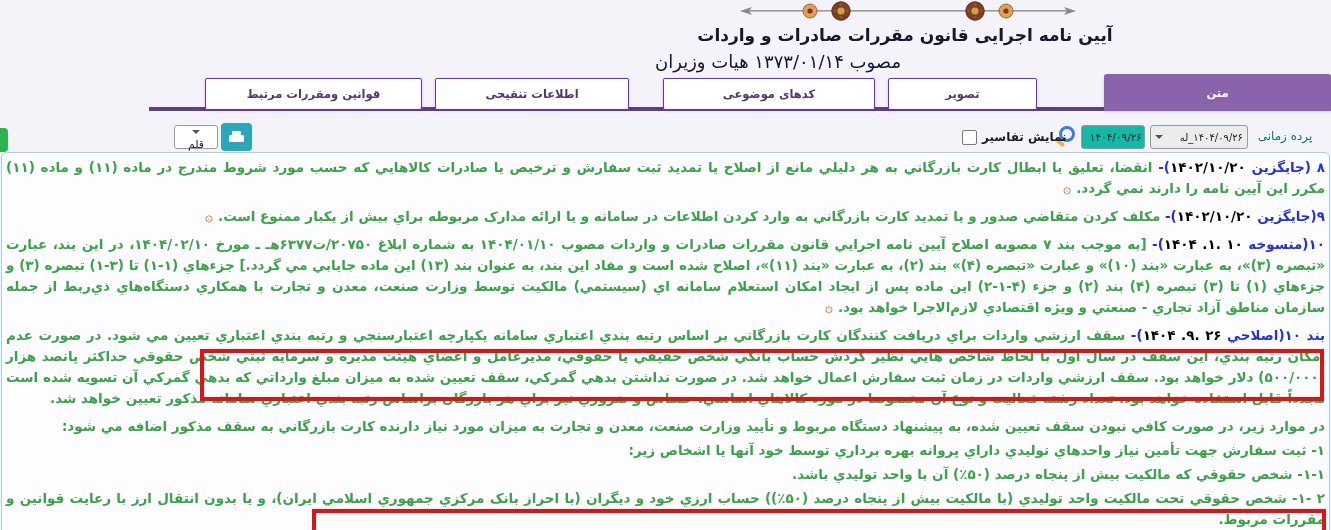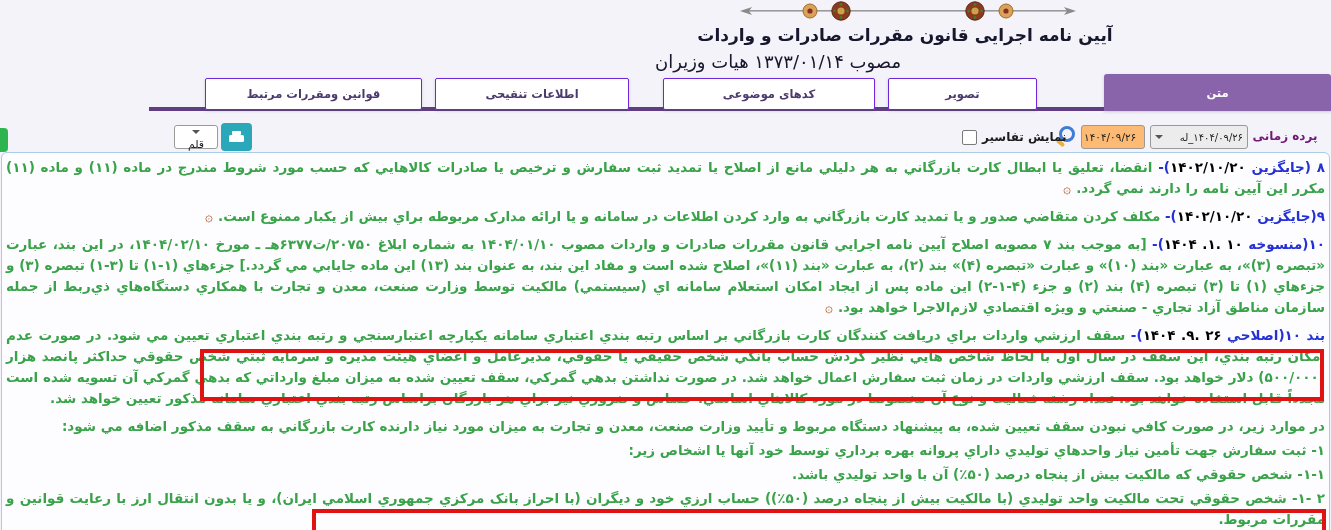--- a/index.html
+++ b/index.html
@@ -33,27 +33,27 @@
     border:1px solid #9a9a9a;border-radius:3px;display:flex;flex-direction:column;
     align-items:center;justify-content:space-between;padding:0 5px;box-sizing:border-box;cursor:pointer}
   #font-select .lbl{font-size:11px;color:#222;order:2}
   .chev{width:0;height:0;border:4px solid transparent;border-top-color:#555;margin-top:4px}
   #print-button{position:absolute;left:221px;top:123px;width:31px;height:28px;background:#2aa7b8;
     border:none;border-radius:4px;cursor:pointer;display:flex;align-items:center;justify-content:center}
   .printer{position:relative;width:15px;height:12px}
   .printer::before{content:"";position:absolute;left:3px;top:0;width:9px;height:4px;background:#fff;border-radius:1px}
   .printer::after{content:"";position:absolute;left:0;top:4px;width:15px;height:7px;background:#fff;border-radius:1.5px}
   #timeline-label{position:absolute;left:1250px;top:129px;width:70px;text-align:center;
-    font-size:12px;font-weight:bold;color:#701a75}
+    font-size:12px;font-weight:normal;color:#0f766e}
   #timeline-select{position:absolute;left:1150px;top:125px;width:98px;height:24px;background:#ececec;
     border:1px solid #999;border-radius:3px;display:flex;align-items:center;justify-content:space-between;
     padding:0 4px;box-sizing:border-box;direction:rtl;cursor:pointer}
   #timeline-select .val{font-size:10px;color:#222;white-space:nowrap}
-  #date-input{position:absolute;left:1081px;top:125px;width:64px;height:24px;background:#fdba74;
-    border:1px solid #999;border-radius:3px;box-sizing:border-box;text-align:left;
+  #date-input{position:absolute;left:1081px;top:125px;width:64px;height:24px;background:#14b8a6;
+    border:1px solid #999;border-radius:3px;box-sizing:border-box;text-align:right;
     font-size:10.5px;color:#222;font-family:"DejaVu Sans",sans-serif}
   #search-icon{position:absolute;left:1056px;top:126px;width:20px;height:20px;cursor:pointer}
   #search-icon::before{content:"";position:absolute;right:1px;top:0;width:10px;height:10px;border:3px solid #3d7dd8;border-radius:50%}
   #search-icon::after{content:"";position:absolute;left:0;bottom:1px;width:9px;height:4px;background:#e8b23a;
     border-radius:2px;transform:rotate(38deg)}
   #show-tafasir-label{position:absolute;left:982px;top:130px;font-size:12px;font-weight:bold;color:#1c1c1c}
   #tafasir-checkbox{position:absolute;left:962px;top:130px;width:13px;height:13px;background:#fff;
     border:1px solid #7a7a7a;border-radius:2px;cursor:pointer}
   
   #content{position:absolute;top:152px;left:1px;right:1px;bottom:-6px;background:#fdfdff;

